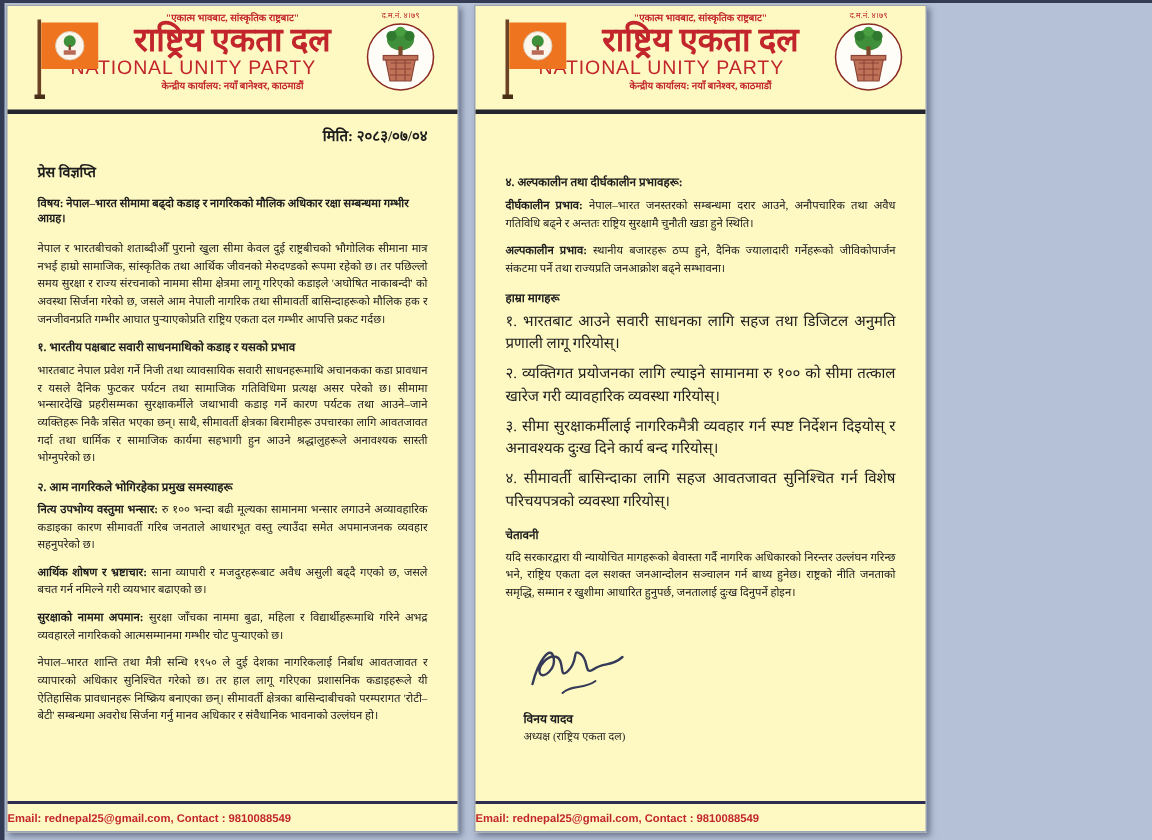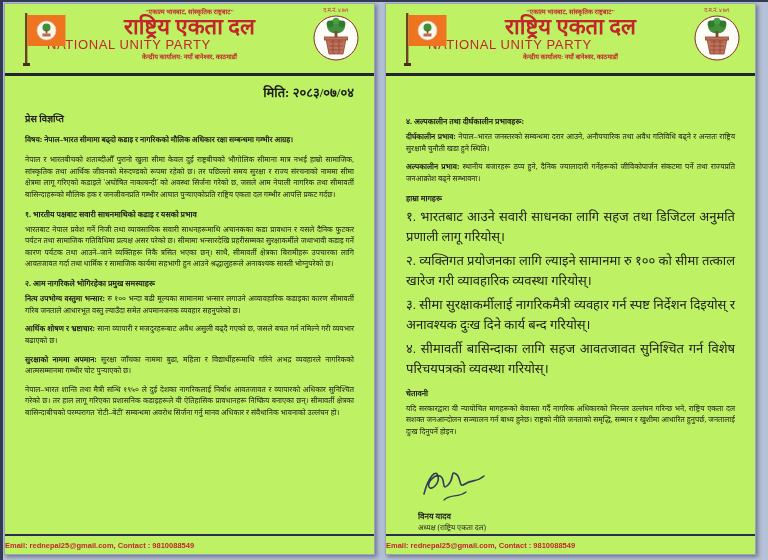--- a/index.html
+++ b/index.html
@@ -1,39 +1,39 @@
 <!DOCTYPE html>
 <html><head>
 <meta charset="utf-8">
 <style>
   html,body{margin:0;padding:0;}
   body{width:768px;height:560px;overflow:hidden;background:#b5c1d6;font-family:"Liberation Serif","DejaVu Serif",serif;}
   .stage{position:relative;width:768px;height:560px;background:#b5c1d6;}
   .edge-top{position:absolute;left:0;top:0;width:768px;height:2px;background:#343c55;}
   .edge-left{position:absolute;left:0;top:0;width:3px;height:560px;background:#343c55;}
   .pages{position:absolute;left:4px;top:3px;display:flex;gap:10px;}
-  .page{position:relative;width:371px;height:552px;background:#bef264;border:1px solid #9aa4b8;box-shadow:2px 2px 4px rgba(35,45,75,.5);box-sizing:border-box;}
+  .page{position:relative;width:302px;height:552px;background:#fef9c3;border:1px solid #9aa4b8;box-shadow:2px 2px 4px rgba(35,45,75,.5);box-sizing:border-box;}
   
   .letterhead{position:relative;height:69px;border-bottom:3px solid #23242e;}
   .slogan{padding-top:3px;text-align:center;font-size:6.5px;font-weight:bold;color:#c2262c;}
   .party-dev{text-align:center;font-size:22px;line-height:1.02;font-weight:bold;color:#c2262c;}
   .party-eng{text-align:left;font-size:13px;line-height:1.05;font-weight:normal;letter-spacing:.6px;color:#c2262c;font-family:"Liberation Sans","DejaVu Sans",sans-serif;margin-left:42px;}
   .office{text-align:center;font-size:6.5px;font-weight:bold;color:#c2262c;}
   .flag{position:absolute;left:16px;top:7px;}
   .logo-wrap{position:absolute;right:10px;top:2px;width:56px;text-align:center;}
   .logo-reg{font-size:5.5px;color:#c2262c;white-space:nowrap;}
   
   .content{padding:0 20px;color:#1d1d1d;}
-  .dateline{margin-top:7px;text-align:right;font-size:13px;font-weight:bold;}
+  .dateline{margin-top:7px;text-align:right;font-size:10px;font-weight:bold;}
   .doc-title{margin:11px 0 9px;font-size:9.5px;font-weight:bold;}
   .subject{font-size:7.5px;font-weight:bold;margin:0 0 10px;}
   p.body{font-size:7.5px;line-height:1.55;text-align:justify;margin:5px 0 7px;}
   .sec-head{font-size:7.8px;font-weight:bold;margin:8px 0 3px;}
   .inline-label{font-weight:bold;}
-  .demand{font-size:13px;line-height:1.55;text-align:justify;margin:4px 0;}
+  .demand{font-size:10px;line-height:1.55;text-align:justify;margin:4px 0;}
   
   .sign-block{margin:24px 0 0 12px;}
   .sign-name{font-size:8px;font-weight:bold;margin-top:2px;}
   .sign-title{font-size:7.3px;margin-top:1px;}
   
   .foot-rule{position:absolute;left:0;right:0;bottom:18px;border-top:2px solid #2c2d50;}
   .contact{position:absolute;left:0;right:0;bottom:4px;font-size:7.5px;font-weight:bold;color:#c2262c;font-family:"Liberation Sans","DejaVu Sans",sans-serif;}
 </style>
 </head>
 <body>

